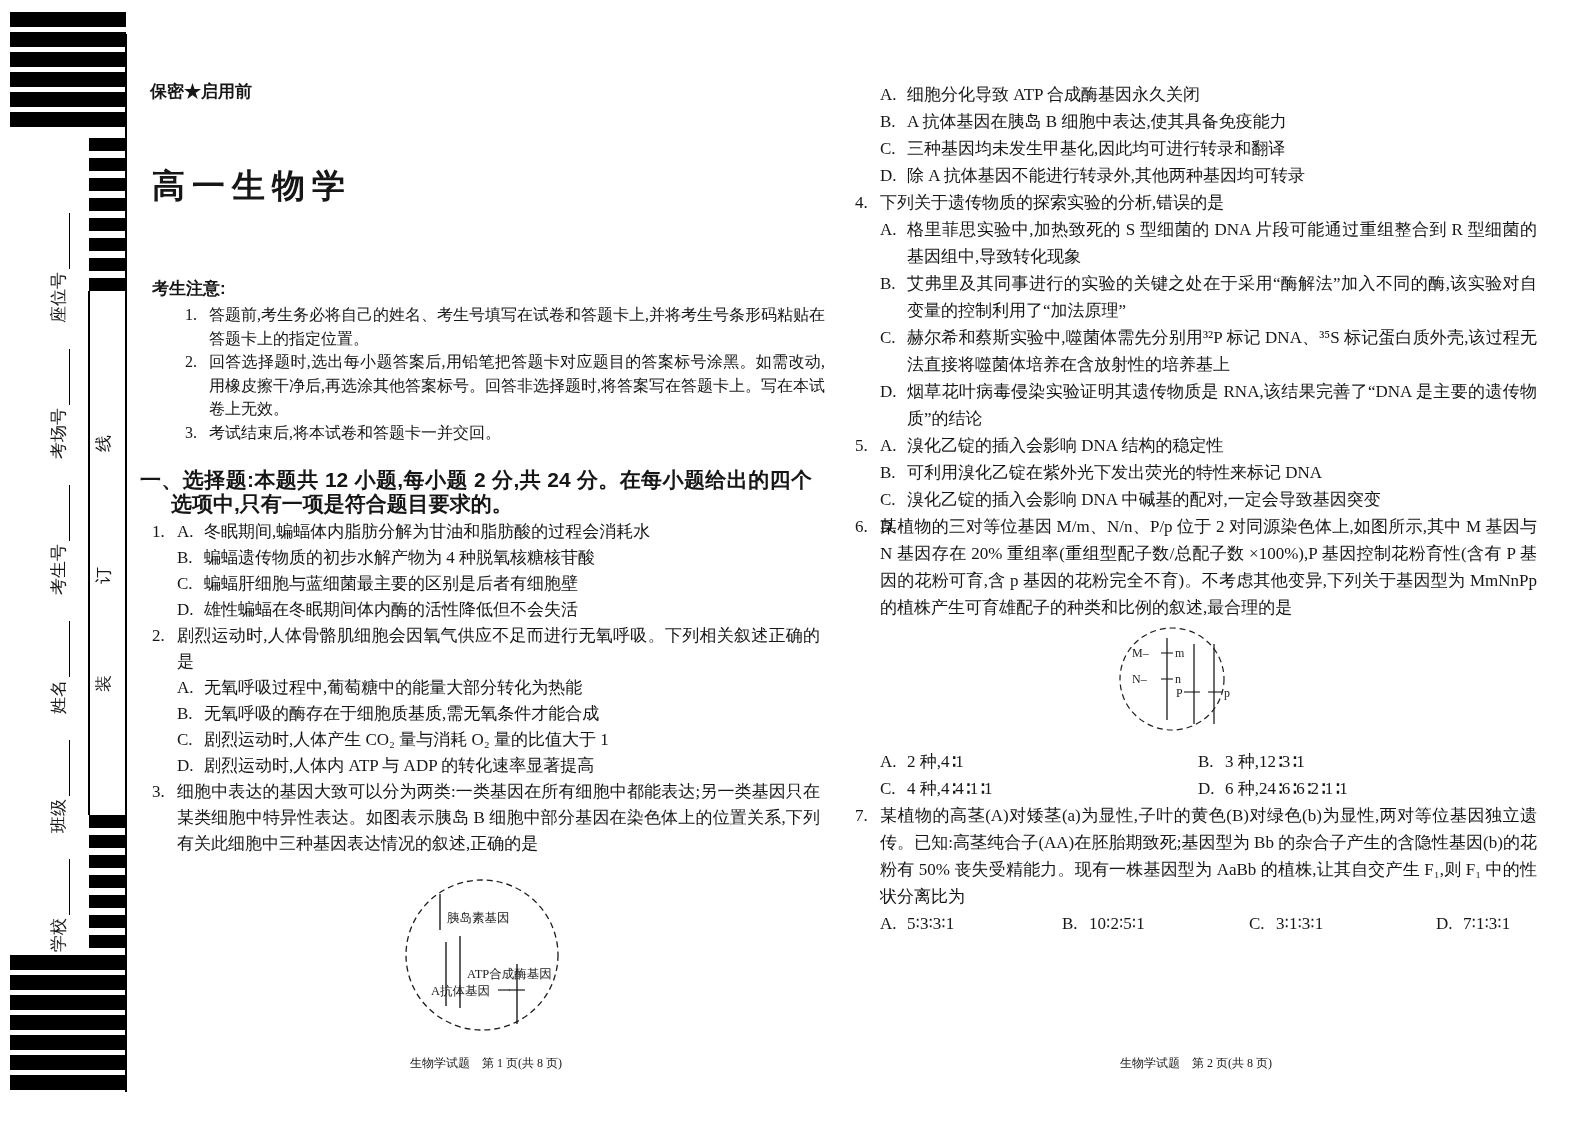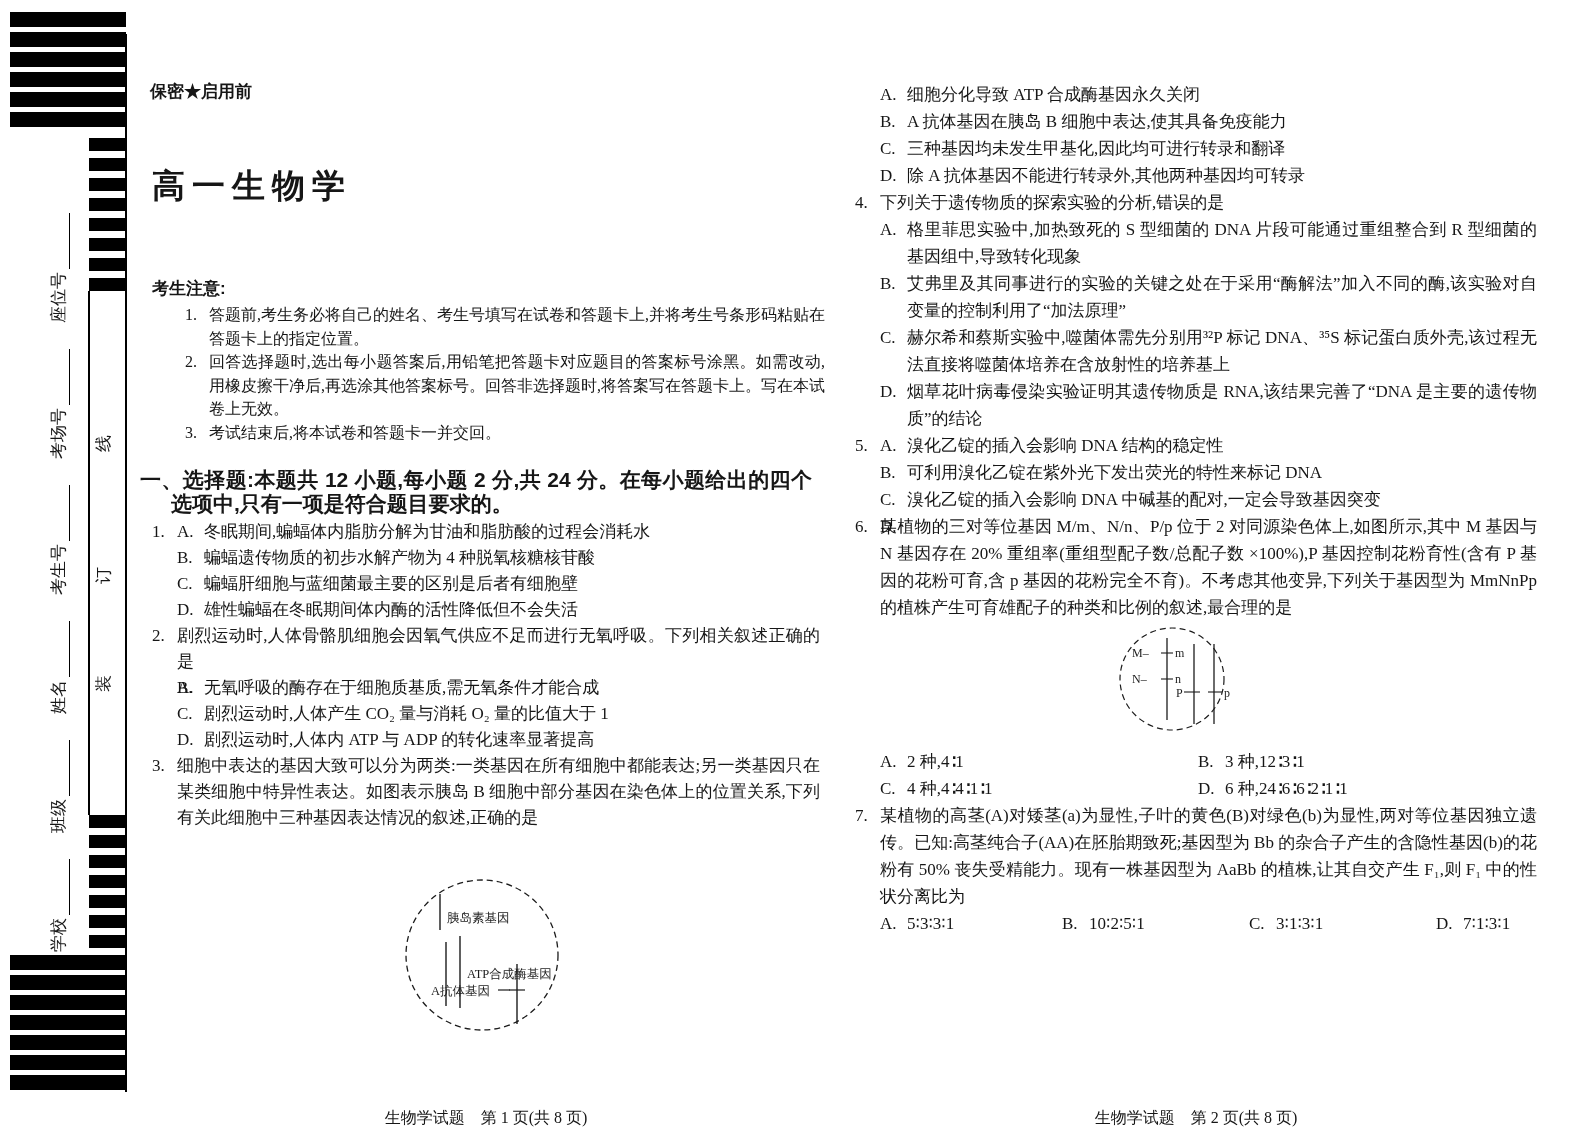--- a/index.html
+++ b/index.html
@@ -38,21 +38,21 @@
     font-family:"Liberation Sans","DejaVu Sans",sans-serif;}
   .notice-title{left:152px;top:277px;font-size:17px;font-weight:bold;
     font-family:"Liberation Sans","DejaVu Sans",sans-serif;}
   .notices{left:185px;top:303px;width:640px;font-size:16px;line-height:23.5px;text-align:justify;}
   .section-head{left:140px;top:468px;width:672px;font-size:21px;line-height:24px;
     font-weight:bold;text-align:justify;
     font-family:"Liberation Sans","DejaVu Sans",sans-serif;
     padding-left:31px;text-indent:-31px;box-sizing:border-box;}
   .p1-questions{left:152px;top:519px;width:668px;font-size:17px;line-height:26px;text-align:justify;}
   .p2-content{left:855px;top:81px;width:682px;font-size:17px;line-height:27px;text-align:justify;}
-  .footer{top:1108px;font-size:16px;text-align:center;font-family:Liberation Serif, serif;}
+  .footer{top:1055px;font-size:12px;text-align:center;font-family:Liberation Serif, serif;}
   .footer.f1{left:152px;width:668px;}
   .footer.f2{left:855px;width:682px;text-align:center;}
   
   .hang{position:relative;}
   .stem{padding-left:25px;}
   .stem > .lab{position:absolute;left:0;top:0;}
   .opt{margin-left:25px;padding-left:27px;}
   .opt > .lab{position:absolute;left:0;top:0;}
   .note{padding-left:24px;}
   .note > .lab{position:absolute;left:0;top:0;}
@@ -119,21 +119,21 @@
     <div class="hang note"><span class="lab">3.</span><span>考试结束后,将本试卷和答题卡一并交回。</span></div>
   </div>
 <div class="abs section-head">一、选择题:本题共 12 小题,每小题 2 分,共 24 分。在每小题给出的四个选项中,只有一项是符合题目要求的。</div>
 <div class="abs p1-questions" id="p1-questions">
     <div class="hang stem"><span class="lab">1.</span></div>
     <div class="hang opt"><span class="lab">A.</span><span>冬眠期间,蝙蝠体内脂肪分解为甘油和脂肪酸的过程会消耗水</span></div>
     <div class="hang opt"><span class="lab">B.</span><span>蝙蝠遗传物质的初步水解产物为 4 种脱氧核糖核苷酸</span></div>
     <div class="hang opt"><span class="lab">C.</span><span>蝙蝠肝细胞与蓝细菌最主要的区别是后者有细胞壁</span></div>
     <div class="hang opt"><span class="lab">D.</span><span>雄性蝙蝠在冬眠期间体内酶的活性降低但不会失活</span></div>
     <div class="hang stem"><span class="lab">2.</span><span>剧烈运动时,人体骨骼肌细胞会因氧气供应不足而进行无氧呼吸。下列相关叙述正确的是</span></div>
-    <div class="hang opt"><span class="lab">A.</span></div>
+    <div class="hang opt"><span class="lab">A.</span><span>无氧呼吸过程中,葡萄糖中的能量大部分转化为热能</span></div>
     <div class="hang opt"><span class="lab">B.</span><span>无氧呼吸的酶存在于细胞质基质,需无氧条件才能合成</span></div>
     <div class="hang opt"><span class="lab">C.</span><span>剧烈运动时,人体产生 CO₂ 量与消耗 O₂ 量的比值大于 1</span></div>
     <div class="hang opt"><span class="lab">D.</span><span>剧烈运动时,人体内 ATP 与 ADP 的转化速率显著提高</span></div>
     <div class="hang stem"><span class="lab">3.</span><span>细胞中表达的基因大致可以分为两类:一类基因在所有细胞中都能表达;另一类基因只在某类细胞中特异性表达。如图表示胰岛 B 细胞中部分基因在染色体上的位置关系,下列有关此细胞中三种基因表达情况的叙述,正确的是</span></div>
   </div>
 
 <svg class="abs fig1" width="180" height="168" viewBox="0 0 180 168">
   <ellipse cx="84" cy="81" rx="76" ry="75" fill="none" stroke-width="1.3" stroke-dasharray="6 4"></ellipse>
   <line x1="42" y1="20" x2="42" y2="56" stroke-width="1.4"></line>
   <text x="49" y="48" font-size="12.5">胰岛素基因</text>

